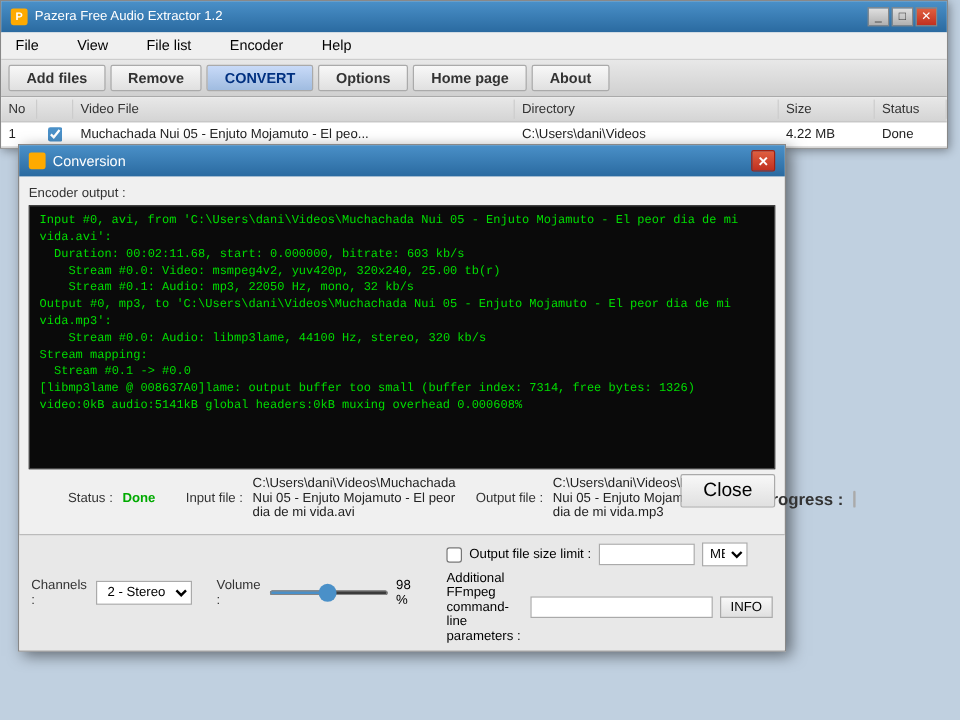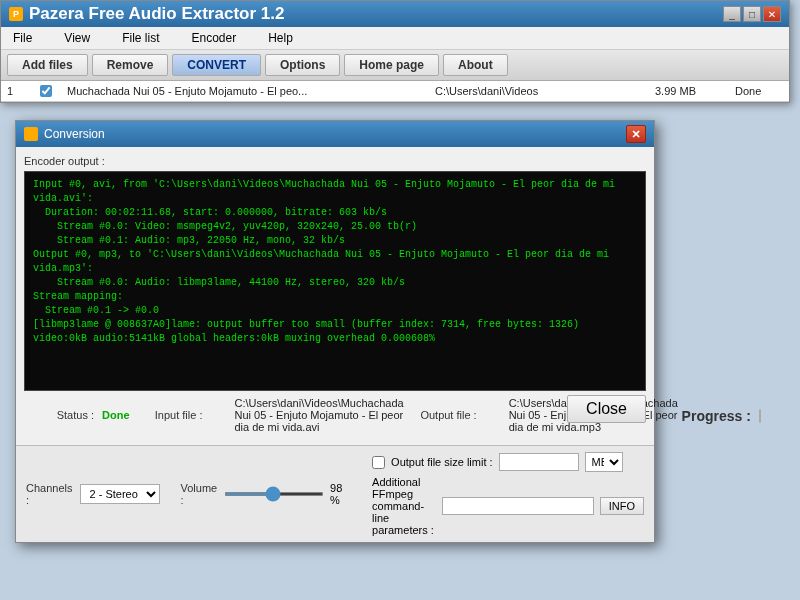--- a/index.html
+++ b/index.html
@@ -37,21 +37,21 @@
       align-items: center;
       gap: 6px;
     }
     .title-icon {
       width: 14px; height: 14px;
       background: #ffaa00;
       border-radius: 2px;
       display: flex; align-items: center; justify-content: center;
       font-size: 9px; color: white; font-weight: bold;
     }
-    .title-text { font-size: 17px; font-weight: bold; }
+    .title-text { font-size: 11px; font-weight: normal; }
     .title-controls { display: flex; gap: 2px; }
     .title-btn {
       width: 18px; height: 16px;
       background: linear-gradient(to bottom, #e0e0e0, #b0b0b0);
       border: 1px solid #888;
       cursor: pointer;
       display: flex; align-items: center; justify-content: center;
       font-size: 10px; color: #333;
     }
     .title-btn.close-btn { background: linear-gradient(to bottom, #e06040, #c03020); color: white; }
@@ -200,21 +200,21 @@
       display: flex;
       align-items: center;
       gap: 8px;
       font-size: 11px;
     }
     .status-label {
       color: #333;
       min-width: 70px;
       text-align: right;
     }
-    .status-value { color: #222; margin-left: 24px; }
+    .status-value { color: #222; }
     .status-done { color: #00aa00; font-weight: bold; }
     .close-dialog-btn {
       padding: 4px 18px;
       background: linear-gradient(to bottom, #f8f8f8, #e0e0e0);
       border: 1px solid #aaa;
       border-radius: 2px;
       cursor: pointer;
       font-size: 16px;
     }
 
@@ -321,28 +321,36 @@
   <div class="toolbar">
     <button class="toolbar-btn">Add files</button>
     <button class="toolbar-btn">Remove</button>
     <button class="toolbar-btn convert">CONVERT</button>
     <button class="toolbar-btn">Options</button>
     <button class="toolbar-btn">Home page</button>
     <button class="toolbar-btn">About</button>
   </div>
 
   <div class="file-list-area">
+    <div class="file-list-header">
+      <div class="file-list-header-cell">No</div>
+      <div class="file-list-header-cell"></div>
+      <div class="file-list-header-cell">Video File</div>
+      <div class="file-list-header-cell">Directory</div>
+      <div class="file-list-header-cell">Size</div>
+      <div class="file-list-header-cell">Status</div>
+    </div>
     <div class="file-row">
       <div class="file-row-cell">1</div>
       <div class="file-row-cell checkbox-cell">
         <input type="checkbox" class="file-checkbox" checked="" style="">
       </div>
       <div class="file-row-cell">Muchachada Nui 05 - Enjuto Mojamuto - El peo...</div>
       <div class="file-row-cell">C:\Users\dani\Videos</div>
-      <div class="file-row-cell">3.99 MB</div>
+      <div class="file-row-cell">4.22 MB</div>
       <div class="file-row-cell">Done</div>
     </div>
   </div>
 
 </div>
 
 <div class="conversion-dialog">
 
   <div class="dialog-title-bar">
     <div class="dialog-title-left">

